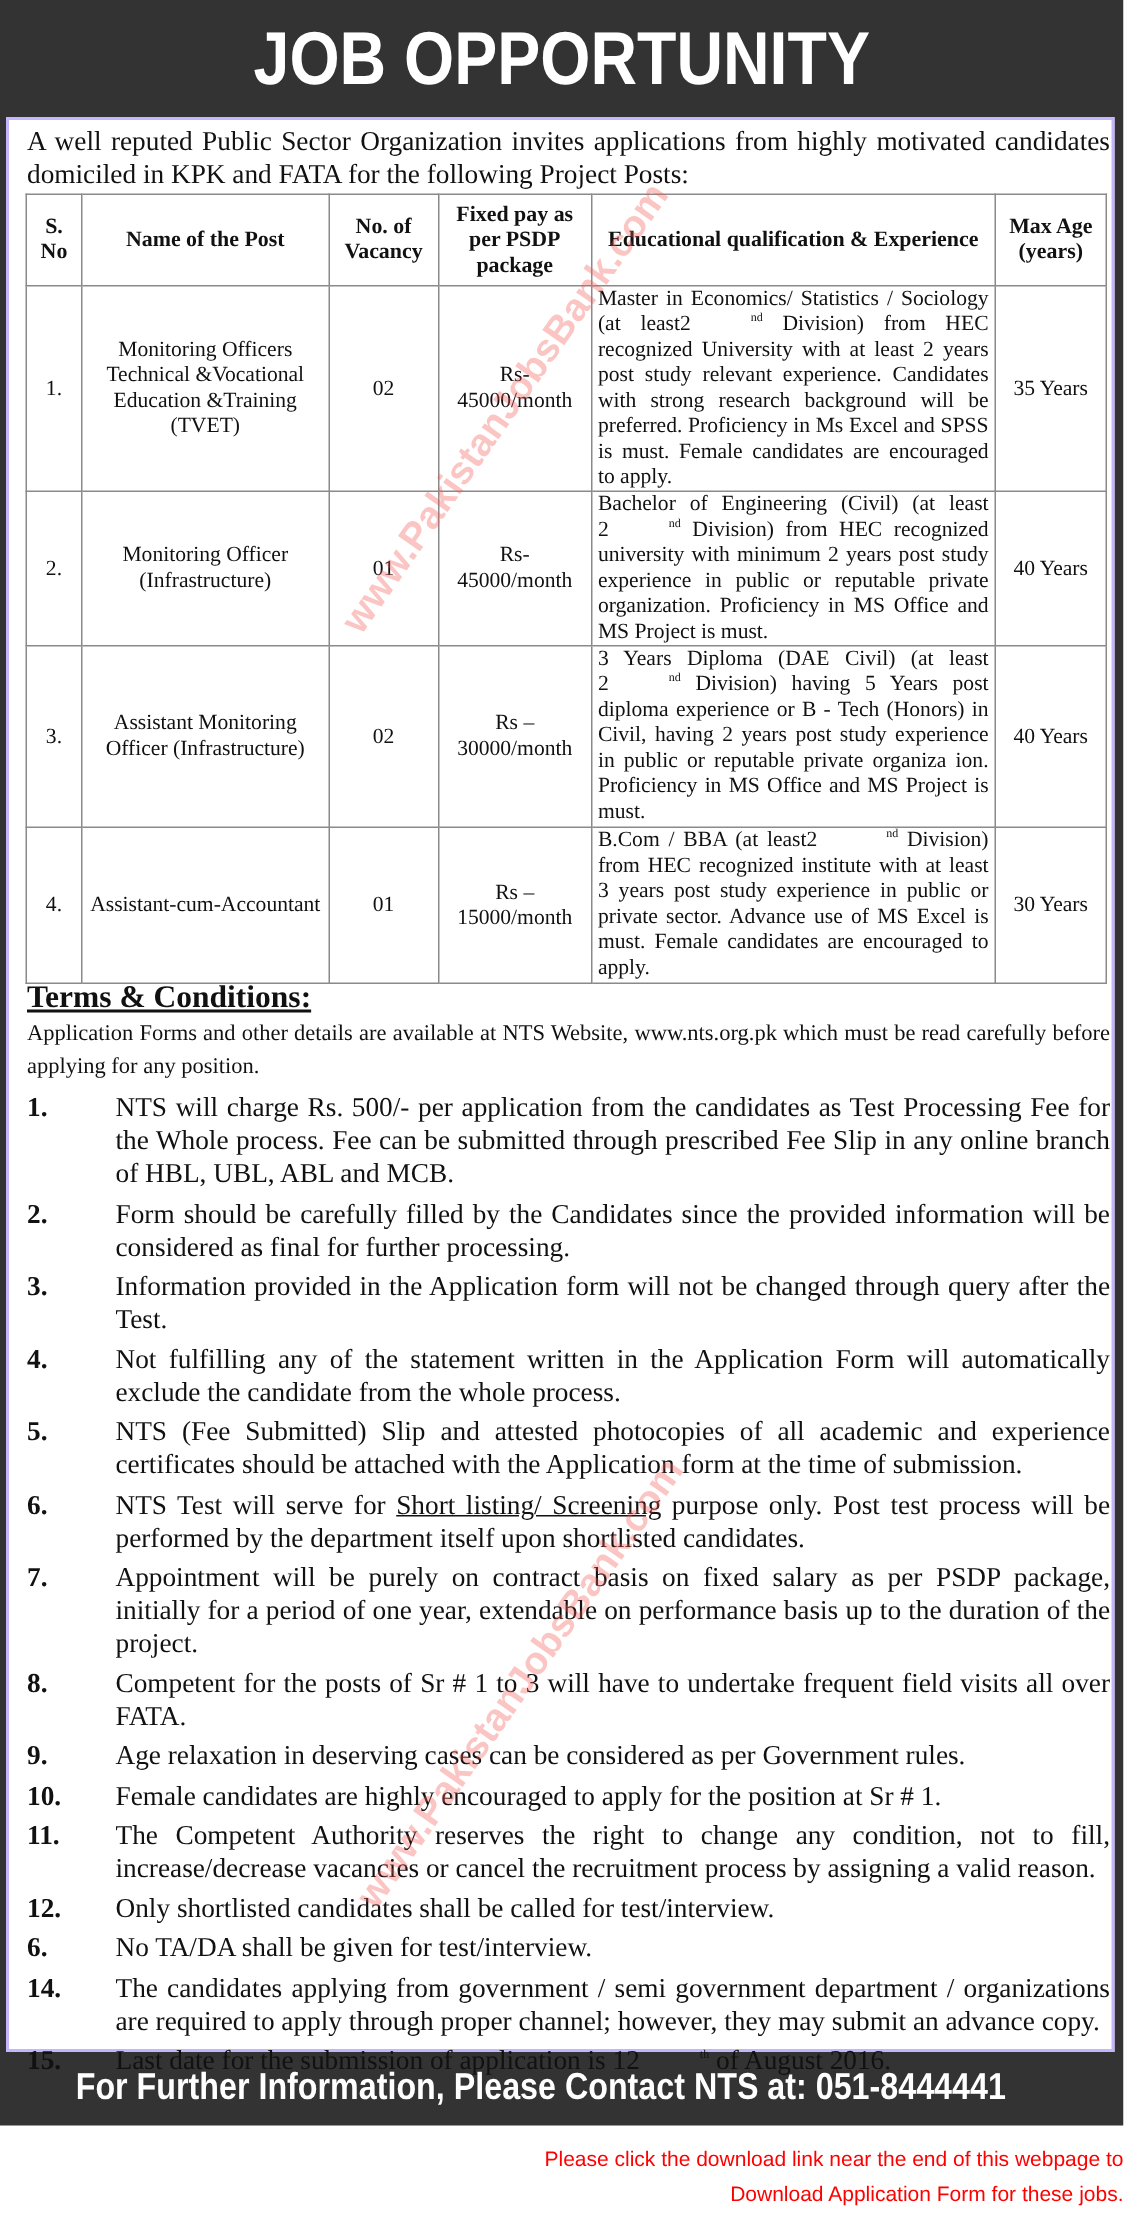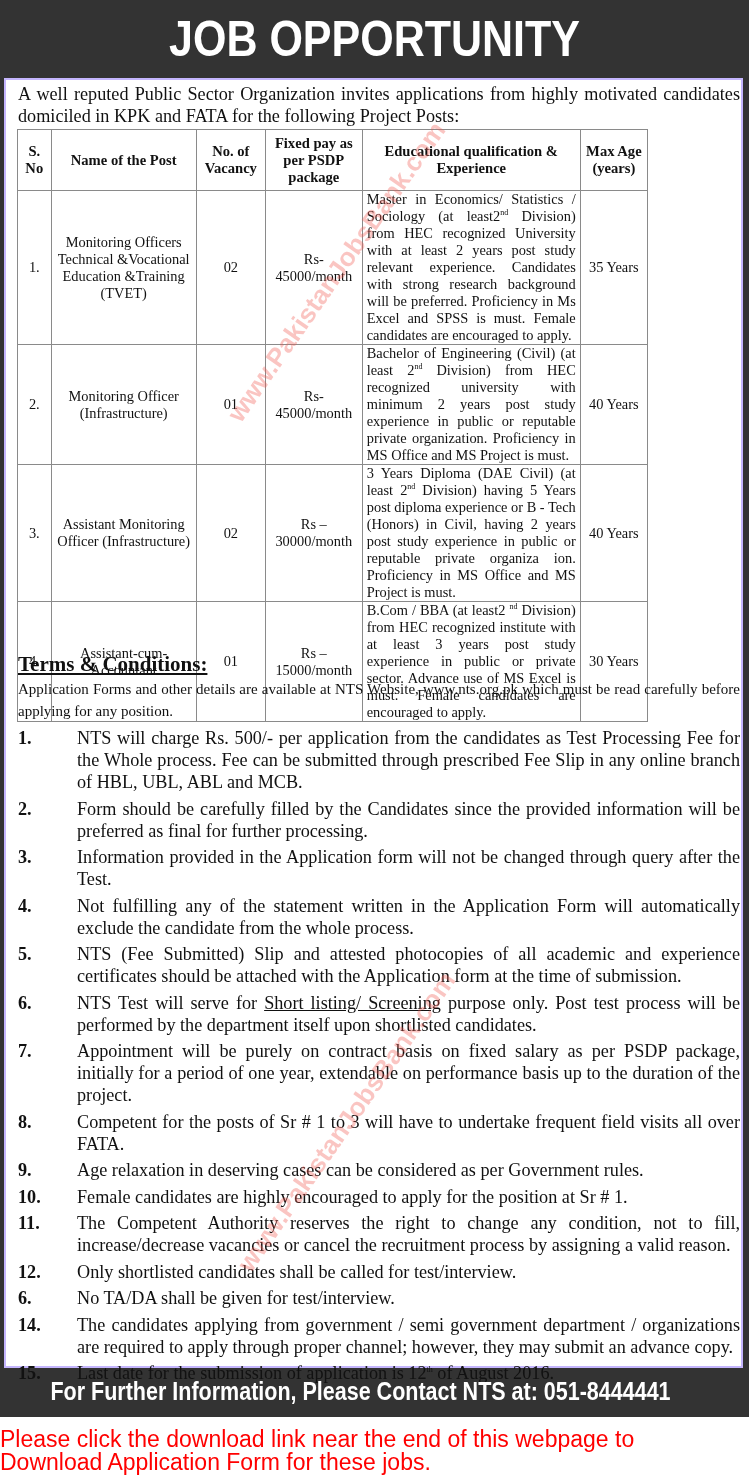--- a/index.html
+++ b/index.html
@@ -1,35 +1,35 @@
 <!DOCTYPE html>
 <html><head>
 <meta charset="utf-8">
 <style>
   html, body { margin: 0; padding: 0; background: #ffffff; }
   body { width: 749px; height: 1482px; position: relative; overflow: hidden; font-family: "Liberation Serif", serif; color: #111; }
   .frame { position: absolute; left: 0; top: 0; width: 749px; height: 1417px; background: #333333; }
   .title { position: absolute; left: 0; top: 0; width: 749px; height: 78px; text-align: center; color: #ffffff; font-family: "Liberation Sans", sans-serif; font-weight: bold; font-size: 50px; line-height: 78px; letter-spacing: 0px; transform: scaleX(0.86); transform-origin: center; }
   .content { position: absolute; left: 4px; top: 78px; width: 739px; height: 1290px; background: #ffffff; border: 2px solid #c4b5fd; box-sizing: border-box; }
   .intro { position: absolute; left: 12px; top: 3px; width: 722px; font-size: 18.2px; line-height: 22px; text-align: justify; }
-  table.jobs { position: absolute; left: 11px; top: 49px; width: 631px; border-collapse: collapse; font-size: 14.4px; line-height: 17px; }
+  table.jobs { position: absolute; left: 11px; top: 49px; width: 721px; border-collapse: collapse; font-size: 14.4px; line-height: 17px; }
   table.jobs th, table.jobs td { border: 1px solid #8a8a8a; text-align: center; vertical-align: middle; padding: 0 3px; }
   table.jobs th { font-weight: bold; font-size: 14.6px; height: 60px; }
   table.jobs td.qual { text-align: justify; text-align-last: left; vertical-align: top; padding: 0 4px 0 4px; }
-  sup { font-size: 8px; line-height: 0; }
+  sup { font-size: 8px; line-height: 0; padding-left: 40px; }
   .terms-head { position: absolute; left: 12px; top: 572px; font-weight: bold; font-size: 21px; text-decoration: underline; }
   .terms-intro { position: absolute; left: 12px; top: 598px; width: 722px; font-size: 15px; line-height: 22px; text-align: justify; }
   .terms { position: absolute; left: 12px; top: 647px; width: 722px; }
   .term { position: relative; padding-left: 59px; font-size: 18.2px; line-height: 22px; text-align: justify; margin-bottom: 4.5px; }
   .term .num { position: absolute; left: 0; top: 0; font-weight: bold; }
   .u { text-decoration: underline; }
   .b { font-weight: normal; }
   .footer-bar { position: absolute; left: 0; top: 1368px; width: 636px; height: 49px; color: #ffffff; text-align: center; font-family: "Liberation Sans", sans-serif; font-weight: bold; font-size: 25px; line-height: 46px; }
   .footer-bar span { display: inline-block; transform: scaleX(0.86); transform-origin: center; white-space: nowrap; }
-  .note { position: absolute; left: 0; top: 1428px; width: 749px; text-align: left; color: #ff0000; font-family: "Liberation Sans", sans-serif; font-size: 23px; line-height: 23px; }
+  .note { position: absolute; left: 0; top: 1428px; width: 749px; text-align: right; color: #ff0000; font-family: "Liberation Sans", sans-serif; font-size: 14px; line-height: 23px; }
   .watermark { position: absolute; color: rgba(240, 90, 80, 0.35); font-family: "Liberation Sans", sans-serif; font-weight: bold; font-size: 26px; transform: rotate(-55deg); transform-origin: left top; white-space: nowrap; pointer-events: none; }
 </style>
 </head>
 <body>
 
 <div class="frame"></div>
 <div class="title">JOB OPPORTUNITY</div>
 
 <div class="content">
   <div class="intro">A well reputed Public Sector Organization invites applications from highly motivated candidates domiciled in KPK and FATA for the following Project Posts:</div>
@@ -87,21 +87,21 @@
         <td>30 Years</td>
       </tr>
     </tbody>
   </table>
 
   <div class="terms-head">Terms &amp; Conditions:</div>
   <div class="terms-intro">Application Forms and other details are available at NTS Website, www.nts.org.pk which must be read carefully before applying for any position.</div>
 
   <div class="terms">
     <div class="term"><span class="num">1.</span><span>NTS will charge Rs. 500/- per application from the candidates as Test Processing Fee for the Whole process. Fee can be submitted through prescribed Fee Slip in any online branch of HBL, UBL, ABL and MCB.</span></div>
-    <div class="term"><span class="num">2.</span><span>Form should be carefully filled by the Candidates since the provided information will be preferred as final for further processing.</span></div>
+    <div class="term"><span class="num">2.</span><span>Form should be carefully filled by the Candidates since the provided information will be considered as final for further processing.</span></div>
     <div class="term"><span class="num">3.</span><span>Information provided in the Application form will not be changed through query after the Test.</span></div>
     <div class="term"><span class="num">4.</span><span>Not fulfilling any of the statement written in the Application Form will automatically exclude the candidate from the whole process.</span></div>
     <div class="term"><span class="num">5.</span><span>NTS (Fee Submitted) Slip and attested photocopies of all academic and experience certificates should be attached with the Application form at the time of submission.</span></div>
     <div class="term"><span class="num">6.</span><span>NTS Test will serve for </span><span class="u">Short listing/ Screening</span><span> purpose only. Post test process will be performed by the department itself upon shortlisted candidates.</span></div>
     <div class="term"><span class="num">7.</span><span>Appointment will be purely on contract basis on fixed salary as per PSDP package, initially for a period of one year, extendable on performance basis up to the duration of the project.</span></div>
     <div class="term"><span class="num">8.</span><span>Competent for the posts of </span><span class="b">Sr # 1 to 3</span><span> will have to undertake frequent field visits all over FATA.</span></div>
     <div class="term"><span class="num">9.</span><span>Age relaxation in deserving cases can be considered as per Government rules.</span></div>
     <div class="term"><span class="num">10.</span><span>Female candidates are highly encouraged to apply for the position at Sr # 1.</span></div>
     <div class="term"><span class="num">11.</span><span>The Competent Authority reserves the right to change any condition, not to fill, increase/decrease vacancies or cancel the recruitment process by assigning a valid reason.</span></div>
     <div class="term"><span class="num">12.</span><span>Only shortlisted candidates shall be called for test/interview.</span></div>

